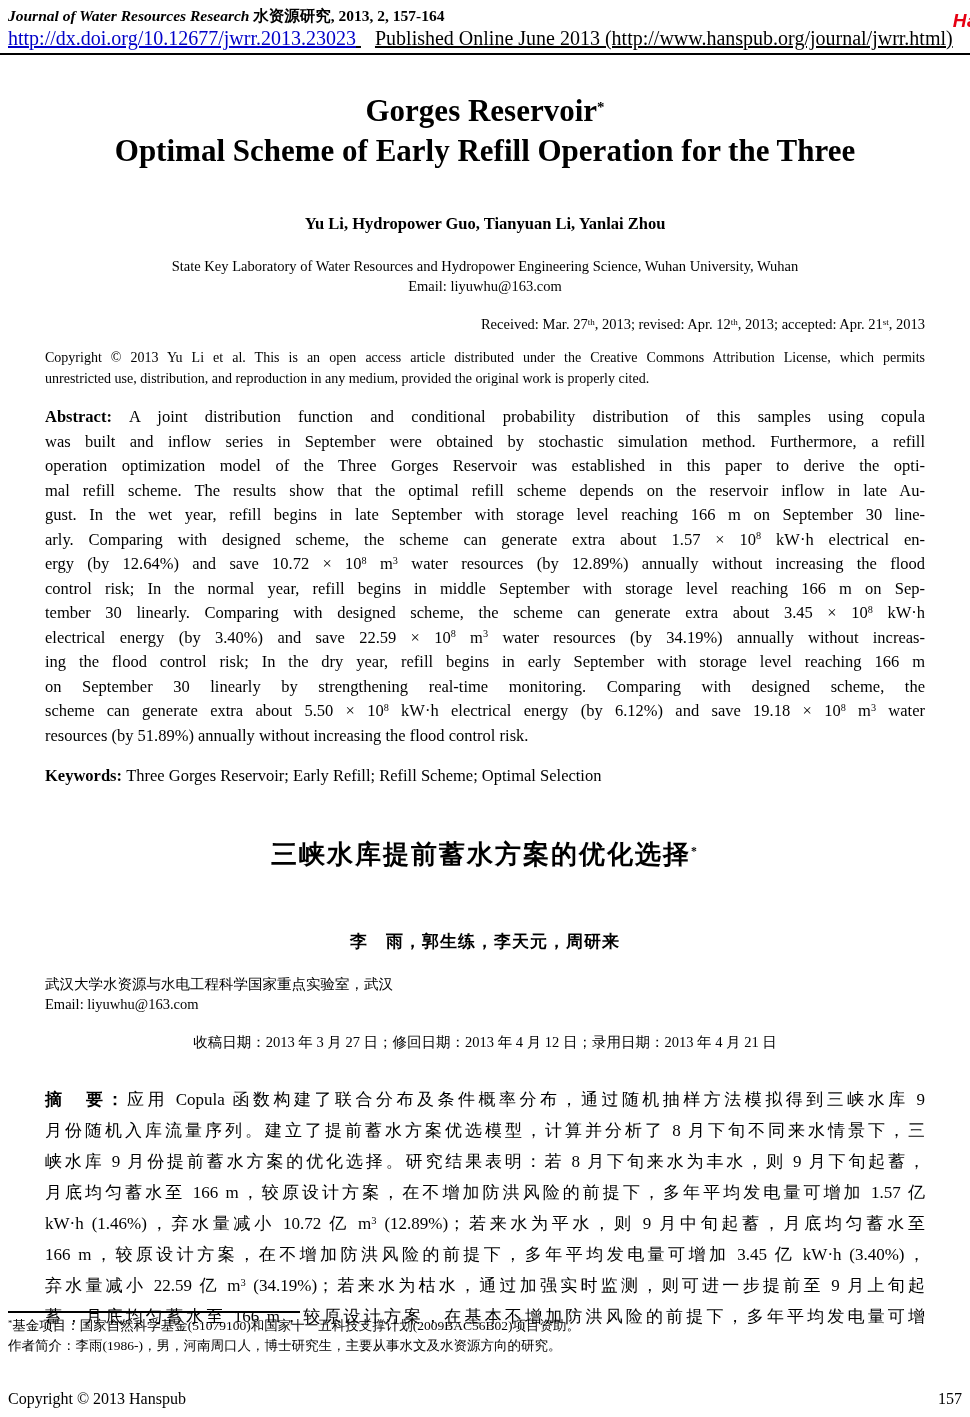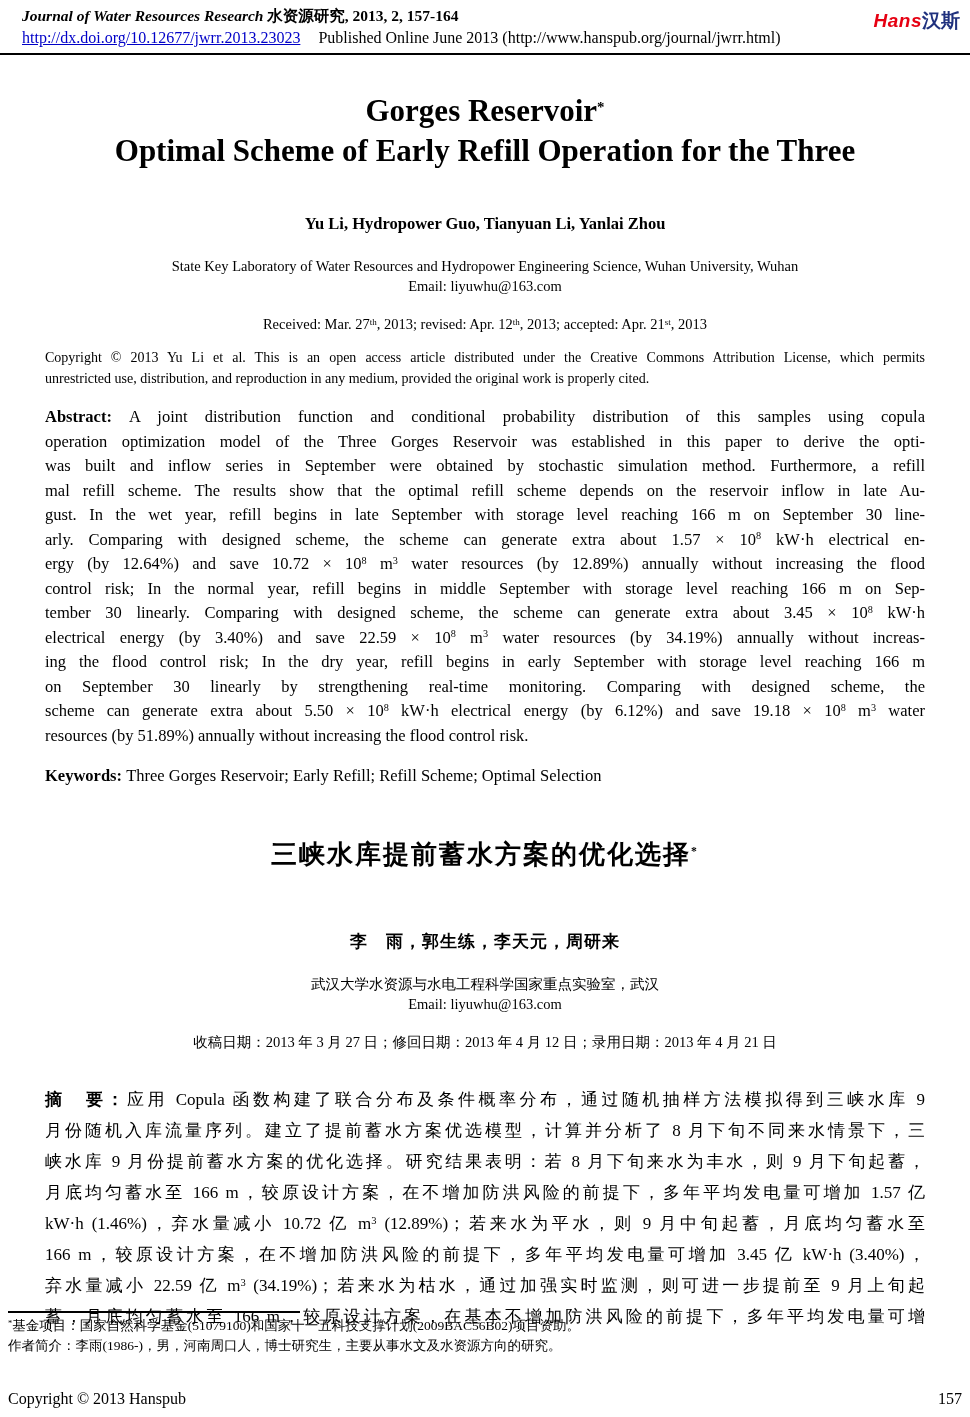--- a/index.html
+++ b/index.html
@@ -11,51 +11,51 @@
     margin: 0 auto;
     background: #ffffff;
     color: #000;
     font-family: "Liberation Serif", "DejaVu Serif", serif;
     overflow: hidden;
   }
   sup { font-size: 0.62em; vertical-align: baseline; position: relative; top: -0.5em; line-height: 0; }
   .b { font-weight: bold; }
 
   
-  .header { display: flex; justify-content: space-between; align-items: flex-start; padding: 5px 8px 0 8px; margin-left: 14px; }
+  .header { display: flex; justify-content: space-between; align-items: flex-start; padding: 5px 8px 0 8px; }
   .header-left { font-size: 15.5px; line-height: 22px; white-space: nowrap; }
   .journal-en { font-weight: bold; font-style: italic; }
   .journal-cn { font-weight: bold; }
-  .doi-line { font-size: 16px; }
+  .doi-line { font-size: 20px; text-decoration: underline; }
   .doi-link { color: #0000c8; text-decoration: underline; cursor: pointer; }
   .published { color: #000; margin-left: 14px; }
   .logo { font-family: "Liberation Sans", "DejaVu Sans", sans-serif; font-size: 19px; font-weight: bold; padding: 3px 2px 0 0; white-space: nowrap; }
   .logo-hans { color: #e60012; font-style: italic; letter-spacing: 0.5px; }
   .logo-hanzi { color: #20317e; }
   .header-rule { border: none; border-top: 2px solid #000; margin: 4px 0 0 0; }
 
   
   .content { padding: 0 45px; }
   .title { margin-top: 36px; text-align: center; font-size: 31px; font-weight: bold; line-height: 40px; }
   .title sup { font-size: 0.48em; top: -0.62em; }
   .authors-en { margin-top: 42px; text-align: center; font-size: 16.5px; font-weight: bold; line-height: 22px; }
   .affil-block { margin-top: 22px; text-align: center; font-size: 14.5px; line-height: 19.5px; }
-  .received { margin-top: 18px; text-align: center; font-size: 14.5px; line-height: 20px; }
+  .received { margin-top: 18px; text-align: right; font-size: 14.5px; line-height: 20px; }
   .license { margin-top: 14px; font-size: 14px; line-height: 20.5px; }
 
   .jblock .jline { text-align: justify; text-align-last: justify; }
   .jblock.last-left .jline:last-child { text-align-last: left; }
 
   .abstract { margin-top: 16px; font-size: 16.5px; line-height: 24.5px; }
   .keywords { margin-top: 16px; font-size: 16.5px; line-height: 24px; }
 
   .cn-title { margin-top: 44px; text-align: center; font-size: 26px; font-weight: bold; letter-spacing: 2px; line-height: 46px; }
   .cn-title sup { font-size: 0.45em; top: -0.7em; }
   .cn-authors { margin-top: 52px; text-align: center; font-size: 17px; font-weight: bold; line-height: 24px; letter-spacing: 1px; }
-  .cn-affil-block { margin-top: 20px; text-align: center; font-size: 14.5px; line-height: 20px; }
+  .cn-affil-block { margin-top: 20px; font-size: 14.5px; line-height: 20px; }
   .cn-dates { margin-top: 18px; text-align: center; font-size: 14.5px; line-height: 20px; }
   .cn-abstract { margin-top: 32px; font-size: 17px; line-height: 31px; }
 
   
   .footnote { position: absolute; left: 8px; right: 8px; top: 1311px; font-size: 13.5px; line-height: 20px; }
   .footnote-rule { width: 292px; border: none; border-top: 2px solid #000; margin-bottom: 3px; }
   .footer { position: absolute; left: 8px; right: 8px; top: 1390px; display: flex; justify-content: space-between; font-size: 16px; }
 </style>
 </head>
 <body>
@@ -93,22 +93,22 @@
     </div>
     <div class="received"><span>Received: Mar. 27</span><sup>th</sup><span>, 2013; revised: Apr. 12</span><sup>th</sup><span>, 2013; accepted: Apr. 21</span><sup>st</sup><span>, 2013</span></div>
 
     <div class="license jblock last-left">
         <div class="jline"><span>Copyright © 2013 Yu Li et al. This is an open access article distributed under the Creative Commons Attribution License, which permits</span></div>
         <div class="jline"><span>unrestricted use, distribution, and reproduction in any medium, provided the original work is properly cited.</span></div>
       </div>
 
     <div class="abstract jblock last-left">
         <div class="jline"><span class="b">Abstract: </span><span>A joint distribution function and conditional probability distribution of this samples using copula</span></div>
+        <div class="jline"><span>was built and inflow series in September were obtained by stochastic simulation method. Furthermore, a refill</span></div>
         <div class="jline"><span>operation optimization model of the Three Gorges Reservoir was established in this paper to derive the opti-</span></div>
-        <div class="jline"><span>was built and inflow series in September were obtained by stochastic simulation method. Furthermore, a refill</span></div>
         <div class="jline"><span>mal refill scheme. The results show that the optimal refill scheme depends on the reservoir inflow in late Au-</span></div>
         <div class="jline"><span>gust. In the wet year, refill begins in late September with storage level reaching 166 m on September 30 line-</span></div>
         <div class="jline"><span>arly. Comparing with designed scheme, the scheme can generate extra about 1.57 × 10</span><sup>8</sup><span> kW·h electrical en-</span></div>
         <div class="jline"><span>ergy (by 12.64%) and save 10.72 × 10</span><sup>8</sup><span> m</span><sup>3</sup><span> water resources (by 12.89%) annually without increasing the flood</span></div>
         <div class="jline"><span>control risk; In the normal year, refill begins in middle September with storage level reaching 166 m on Sep-</span></div>
         <div class="jline"><span>tember 30 linearly. Comparing with designed scheme, the scheme can generate extra about 3.45 × 10</span><sup>8</sup><span> kW·h</span></div>
         <div class="jline"><span>electrical energy (by 3.40%) and save 22.59 × 10</span><sup>8</sup><span> m</span><sup>3</sup><span> water resources (by 34.19%) annually without increas-</span></div>
         <div class="jline"><span>ing the flood control risk; In the dry year, refill begins in early September with storage level reaching 166 m</span></div>
         <div class="jline"><span>on September 30 linearly by strengthening real-time monitoring. Comparing with designed scheme, the</span></div>
         <div class="jline"><span>scheme can generate extra about 5.50 × 10</span><sup>8</sup><span> kW·h electrical energy (by 6.12%) and save 19.18 × 10</span><sup>8</sup><span> m</span><sup>3</sup><span> water</span></div>

